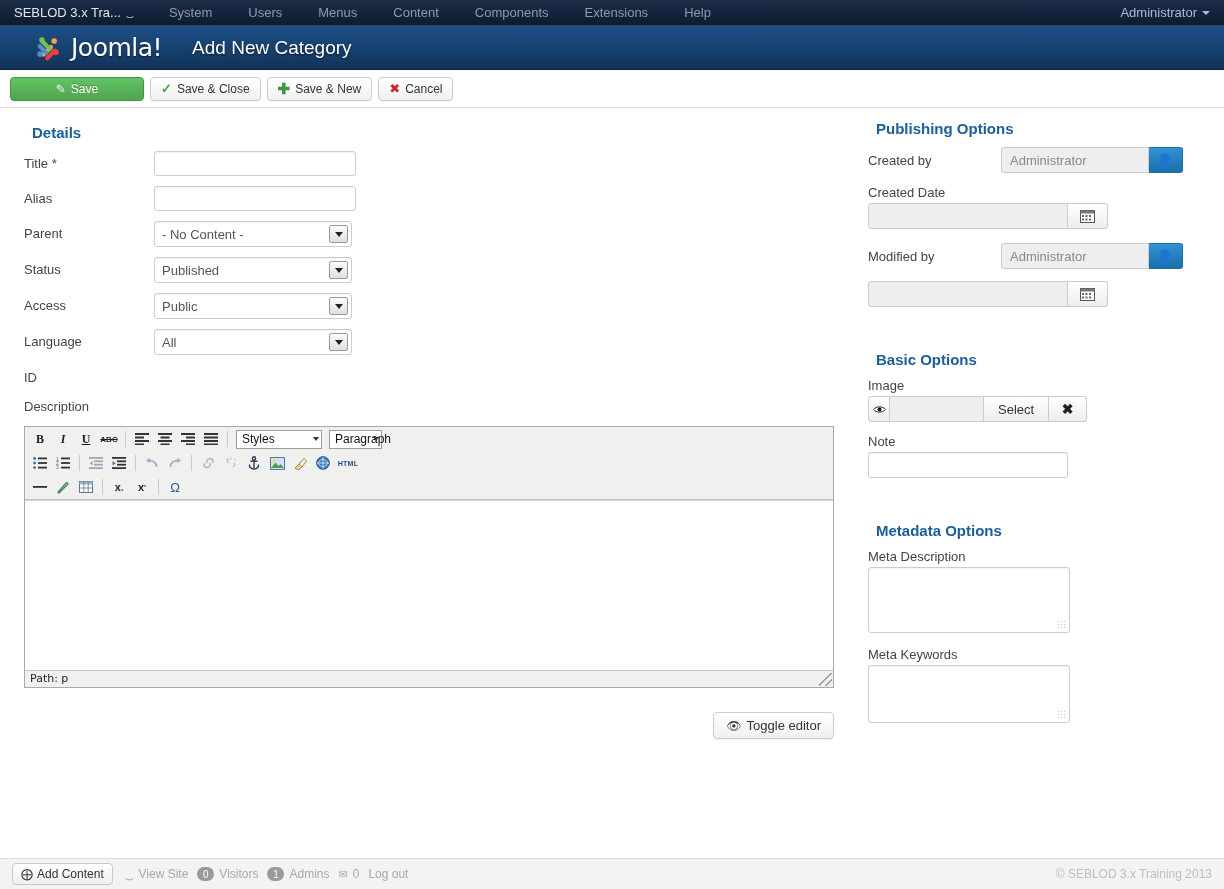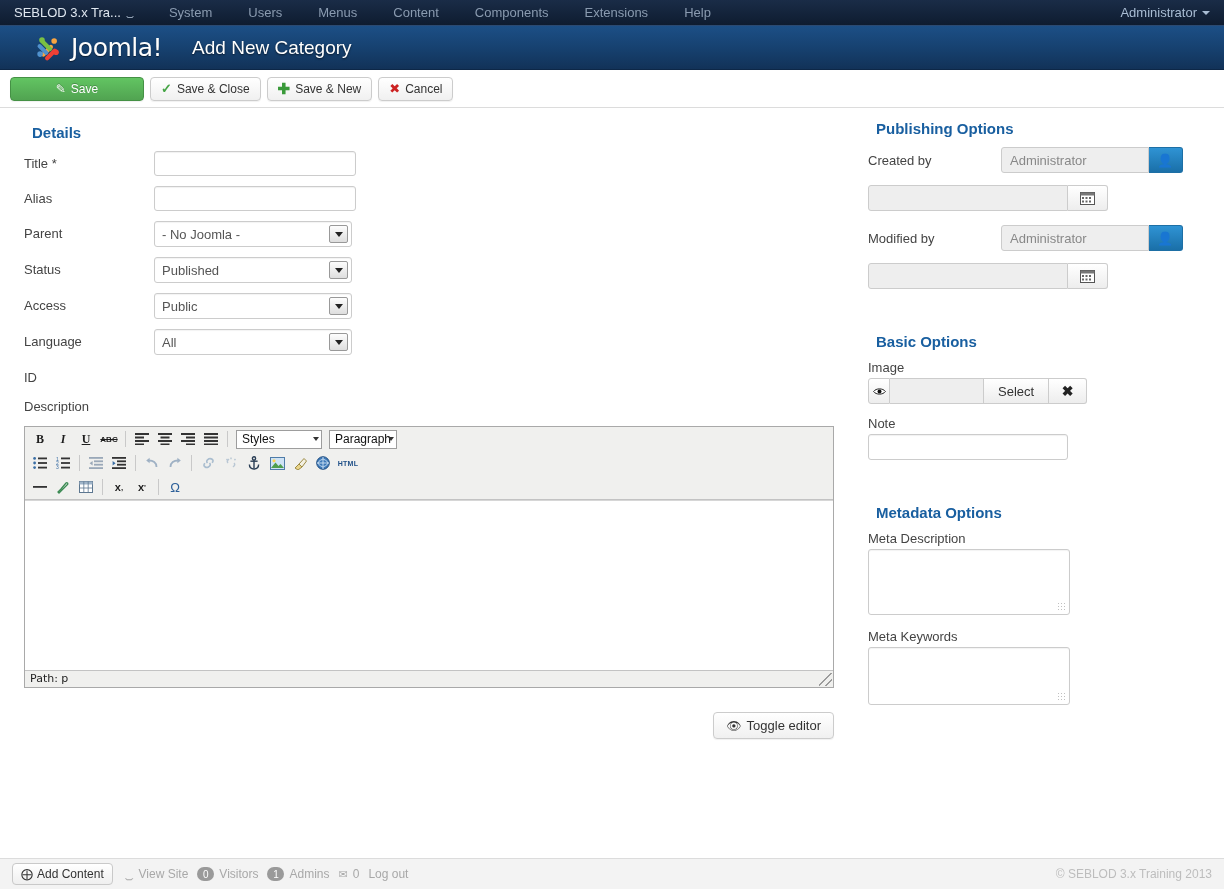--- a/index.html
+++ b/index.html
@@ -151,21 +151,21 @@
     height:19px; border:1px solid #9d9d9d; background:#fff;
     font-size:12px; color:#111; line-height:17px; padding:0 16px 0 5px;
     position:relative; margin:0 3px; display:inline-block;
   }
   .ed-sel .ar {
     position:absolute; right:2px; top:6px;
     width:0;height:0;border-left:3px solid transparent;border-right:3px solid transparent;
     border-top:4px solid #333;
   }
   .ed-sel.styles { width:86px; }
-  .ed-sel.para   { width:68px; }
+  .ed-sel.para   { width:53px; }
   .ed-body {
     height:170px; background:#fff; border-top:1px solid #d6d6d6;
   }
   .ed-status {
     height:17px; background:#f0f0ee; border-top:1px solid #c3c3c3;
     font-size:11px; color:#222; padding:1px 5px; position:relative;
     font-family:"DejaVu Sans", sans-serif;
   }
   .ed-grip {
     position:absolute; right:1px; bottom:1px; width:13px; height:13px;
@@ -331,21 +331,21 @@
     </div>
 
     <div class="frow">
       <div class="flabel">Alias</div>
       <input class="inp inp-title" type="text" value="" style="">
     </div>
 
     <div class="frow">
       <div class="flabel">Parent</div>
       <div class="sel">
-        <span>- No Joomla -</span>
+        <span>- No Content -</span>
         <span class="arrow">
             <i></i>
           </span>
       </div>
     </div>
 
     <div class="frow">
       <div class="flabel">Status</div>
       <div class="sel">
         <span>Published</span>
@@ -619,20 +619,21 @@
       <div class="r-label">Created by</div>
       <div class="group">
         <input class="inp-ro inp-user" type="text" readonly="" value="Administrator" style="">
         <div class="btn-user">
           <span>👤</span>
         </div>
       </div>
     </div>
 
     <div class="mb14">
+      <div class="r-label">Created Date</div>
       <div class="group">
         <input class="inp-ro inp-date" type="text" value="" style="">
         <div class="btn-cal">
           <svg width="15" height="14" viewBox="0 0 15 14">
             <rect x="0.5" y="1.5" width="14" height="12" fill="#fff" stroke="#555"></rect>
             <rect x="0.5" y="1.5" width="14" height="3" fill="#777"></rect>
             <g fill="#666">
                 <rect x="2" y="6" width="2" height="2"></rect>
                 <rect x="5.5" y="6" width="2" height="2"></rect>
                 <rect x="9" y="6" width="2" height="2"></rect>

